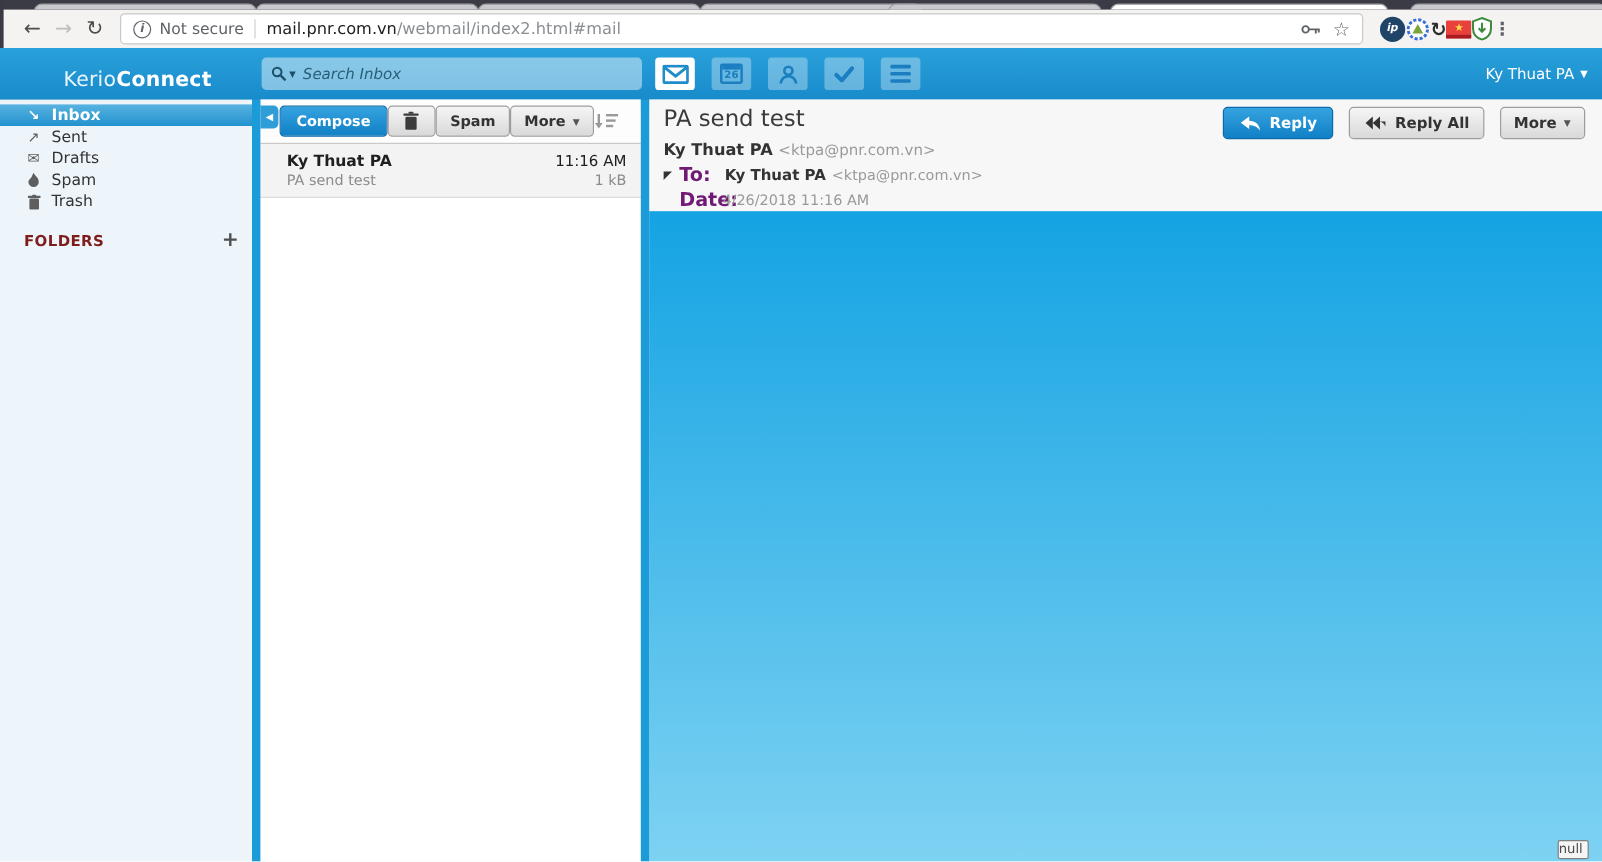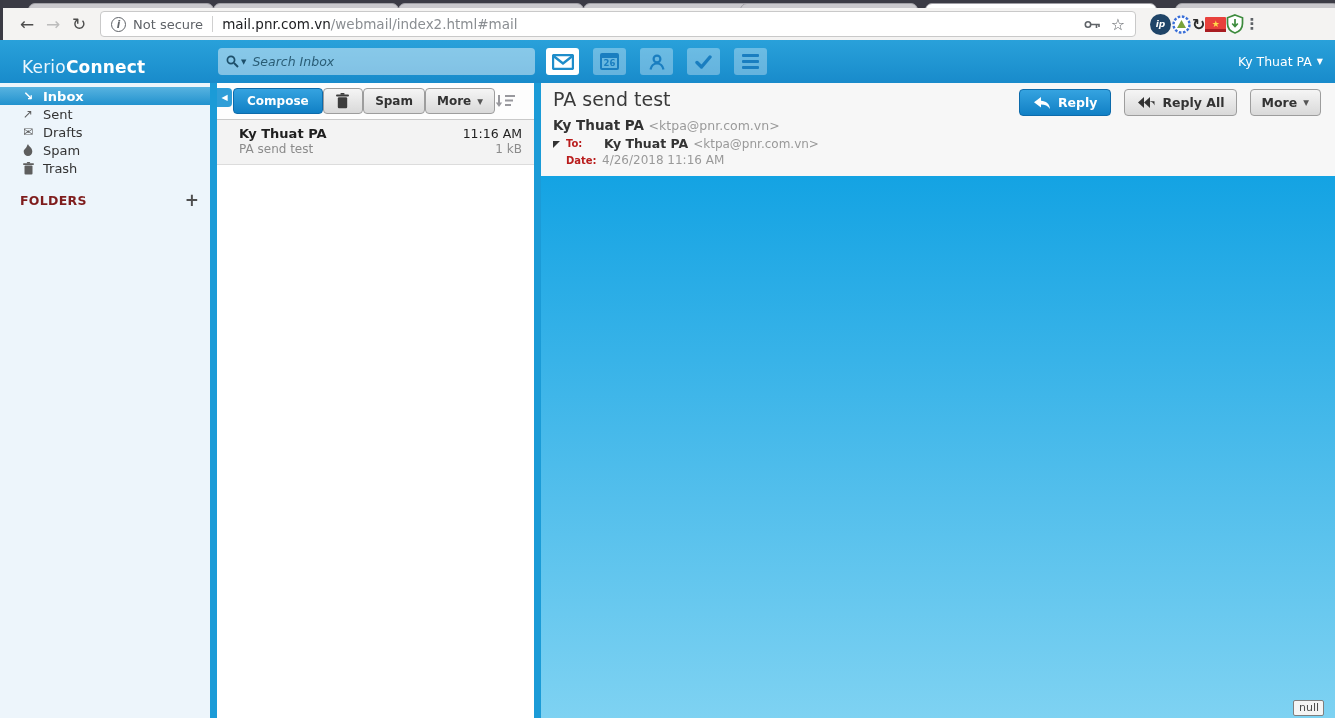--- a/index.html
+++ b/index.html
@@ -26,21 +26,21 @@
   .star { font-size:16px; color:#5f6368; }
   .ext-row { display:flex; align-items:center; margin-left:14px; }
   .ext-ip { width:21px; height:21px; border-radius:50%; background:#1f4468; color:#fff; font-size:9px; font-style:italic; font-weight:bold; display:flex; align-items:center; justify-content:center; }
   .ext-sync { font-size:16px; font-weight:bold; color:#2d2d2d; }
   .ext-flag { width:21px; height:15px; background:#e8413c; position:relative; display:flex; align-items:center; justify-content:center; border-radius:1px; }
   .ext-flag .fstar { color:#ffd949; font-size:9px; line-height:1; }
   .ext-flag .fstripe { position:absolute; bottom:0; left:0; right:0; height:3px; background:#a91d22; }
   .menu-dots { font-size:15px; color:#5f6368; font-weight:bold; }
 
   
-  .appheader { height:54px; background:linear-gradient(#29a1da,#1485c7); position:relative; display:flex; align-items:center; }
+  .appheader { height:54px; background:linear-gradient(#29a1da,#1485c7); position:relative; display:flex; align-items:center;padding-left:31px; }
   .logo { margin-left:22px; font-size:17px; color:#eaf6fd; letter-spacing:.2px; }
   .logo b { color:#fff; }
   .searchbox { position:absolute; left:218px; top:8px; width:317px; height:27px; background:rgba(255,255,255,.45); border-radius:4px; display:flex; align-items:center; padding:0 8px; }
   .searchbox input { flex:1; background:transparent; border:none; outline:none; font-family:inherit; font-size:12.5px; font-style:italic; color:#1d4f6a; margin-left:6px; }
   .searchbox input::placeholder { color:#2a5d76; opacity:1; }
   .search-dd { font-size:7px; color:#1d4f6a; margin-left:2px; }
   .hdr-icons { position:absolute; left:546px; top:8px; display:flex; gap:14px; }
   .hbtn { width:33px; height:27px; border-radius:3px; background:rgba(255,255,255,.32); display:flex; align-items:center; justify-content:center; cursor:pointer; }
   .hbtn.active { background:#fff; }
   .cal { width:19px; height:17px; border:2px solid #1a7ec0; border-radius:2px; font-size:8.5px; font-weight:bold; color:#1a7ec0; display:flex; align-items:flex-end; justify-content:center; position:relative; }
@@ -81,31 +81,31 @@
   .msg-subject { font-size:12px; color:#8b8b8b; margin-top:1px; }
   .msg-size { font-size:12px; color:#8b8b8b; }
 
   .reader { flex:1; position:relative; background:#f7f7f7; }
   .reader-header { height:93px; background:#f7f7f7; position:relative; padding:5px 14px 0 12px; }
   .rd-subject { font-size:19px; color:#3a3a3a; }
   .rd-from { margin-top:7px; font-size:13.5px; color:#333; font-weight:bold; }
   .rd-email { font-weight:normal; color:#9a9a9a; font-size:12.5px; }
   .rd-line { display:flex; align-items:center; margin-top:3px; }
   .tri-collapse { width:0; height:0; border-top:7px solid #333; border-right:7px solid transparent; margin-right:6px; margin-top:2px; }
-  .rd-lbl { font-size:10px; font-weight:bold; color:#b91c1c; width:30px; }
+  .rd-lbl { font-size:16px; font-weight:bold; color:#701a75; width:30px; }
   .rd-name { font-size:12.5px; font-weight:bold; color:#333; margin-left:8px; }
   .rd-val { font-size:12px; color:#999; margin-left:5px; }
   .rd-date-line { margin-left:13px; margin-top:2px; display:flex; align-items:center; }
   .rd-actions { position:absolute; top:6px; right:14px; display:flex; gap:13px; }
   .btn-lg { height:27px; font-size:12.5px; }
   .btn-lg svg { margin-right:7px; }
 
   .reader-body { position:absolute; top:93px; left:0; right:0; bottom:0; background:linear-gradient(#14a3e3,#7ed2f2); }
   .body-card { position:absolute; top:0; left:6px; right:7px; height:52px; background:#fff; border-radius:0 0 3px 3px; box-shadow:1px 2px 3px rgba(0,0,0,.3); padding:18px 14px 0 17px; font-size:13px; color:#222; }
-  .null-box { position:absolute; right:11px; bottom:2px; background:#f5f5f5; border:1px solid #7f7f7f; border-radius:2px; font-size:11px; color:#4a4a4a; padding:0 4px 1px 5px;text-align:center; }
+  .null-box { position:absolute; right:11px; bottom:2px; background:#f5f5f5; border:1px solid #7f7f7f; border-radius:2px; font-size:11px; color:#4a4a4a; padding:0 4px 1px 0;text-align:center; }
 </style>
 </head>
 <body>
 
 <div class="edge-dark"></div>
 
 <div class="tabstrip">
   <div class="tab" style="left:28px;width:186px;"></div>
   <div class="tab" style="left:213px;width:186px;"></div>
   <div class="tab" style="left:398px;width:186px;"></div>

